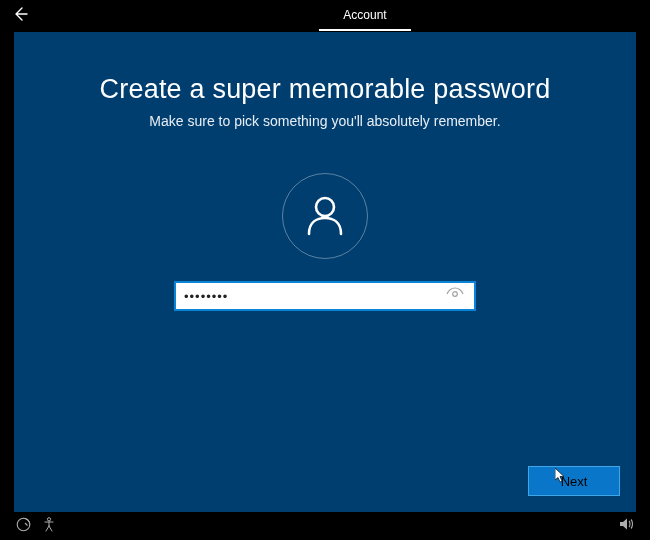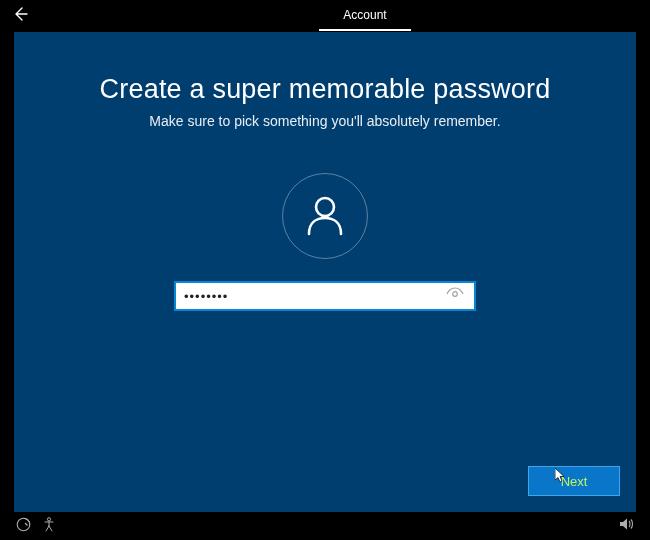--- a/index.html
+++ b/index.html
@@ -104,21 +104,21 @@
     }
     
     .next-btn {
       position: absolute;
       right: 16px;
       bottom: 16px;
       width: 92px;
       height: 30px;
       background: #0a76c9;
       border: 1px solid #3ea5e6;
-      color: #bef264;
+      color: #000000;
       font-size: 13px;
       display: flex;
       align-items: center;
       justify-content: center;
       cursor: pointer;
     }
     
     .cursor {
       position: absolute;
       right: 52px;

